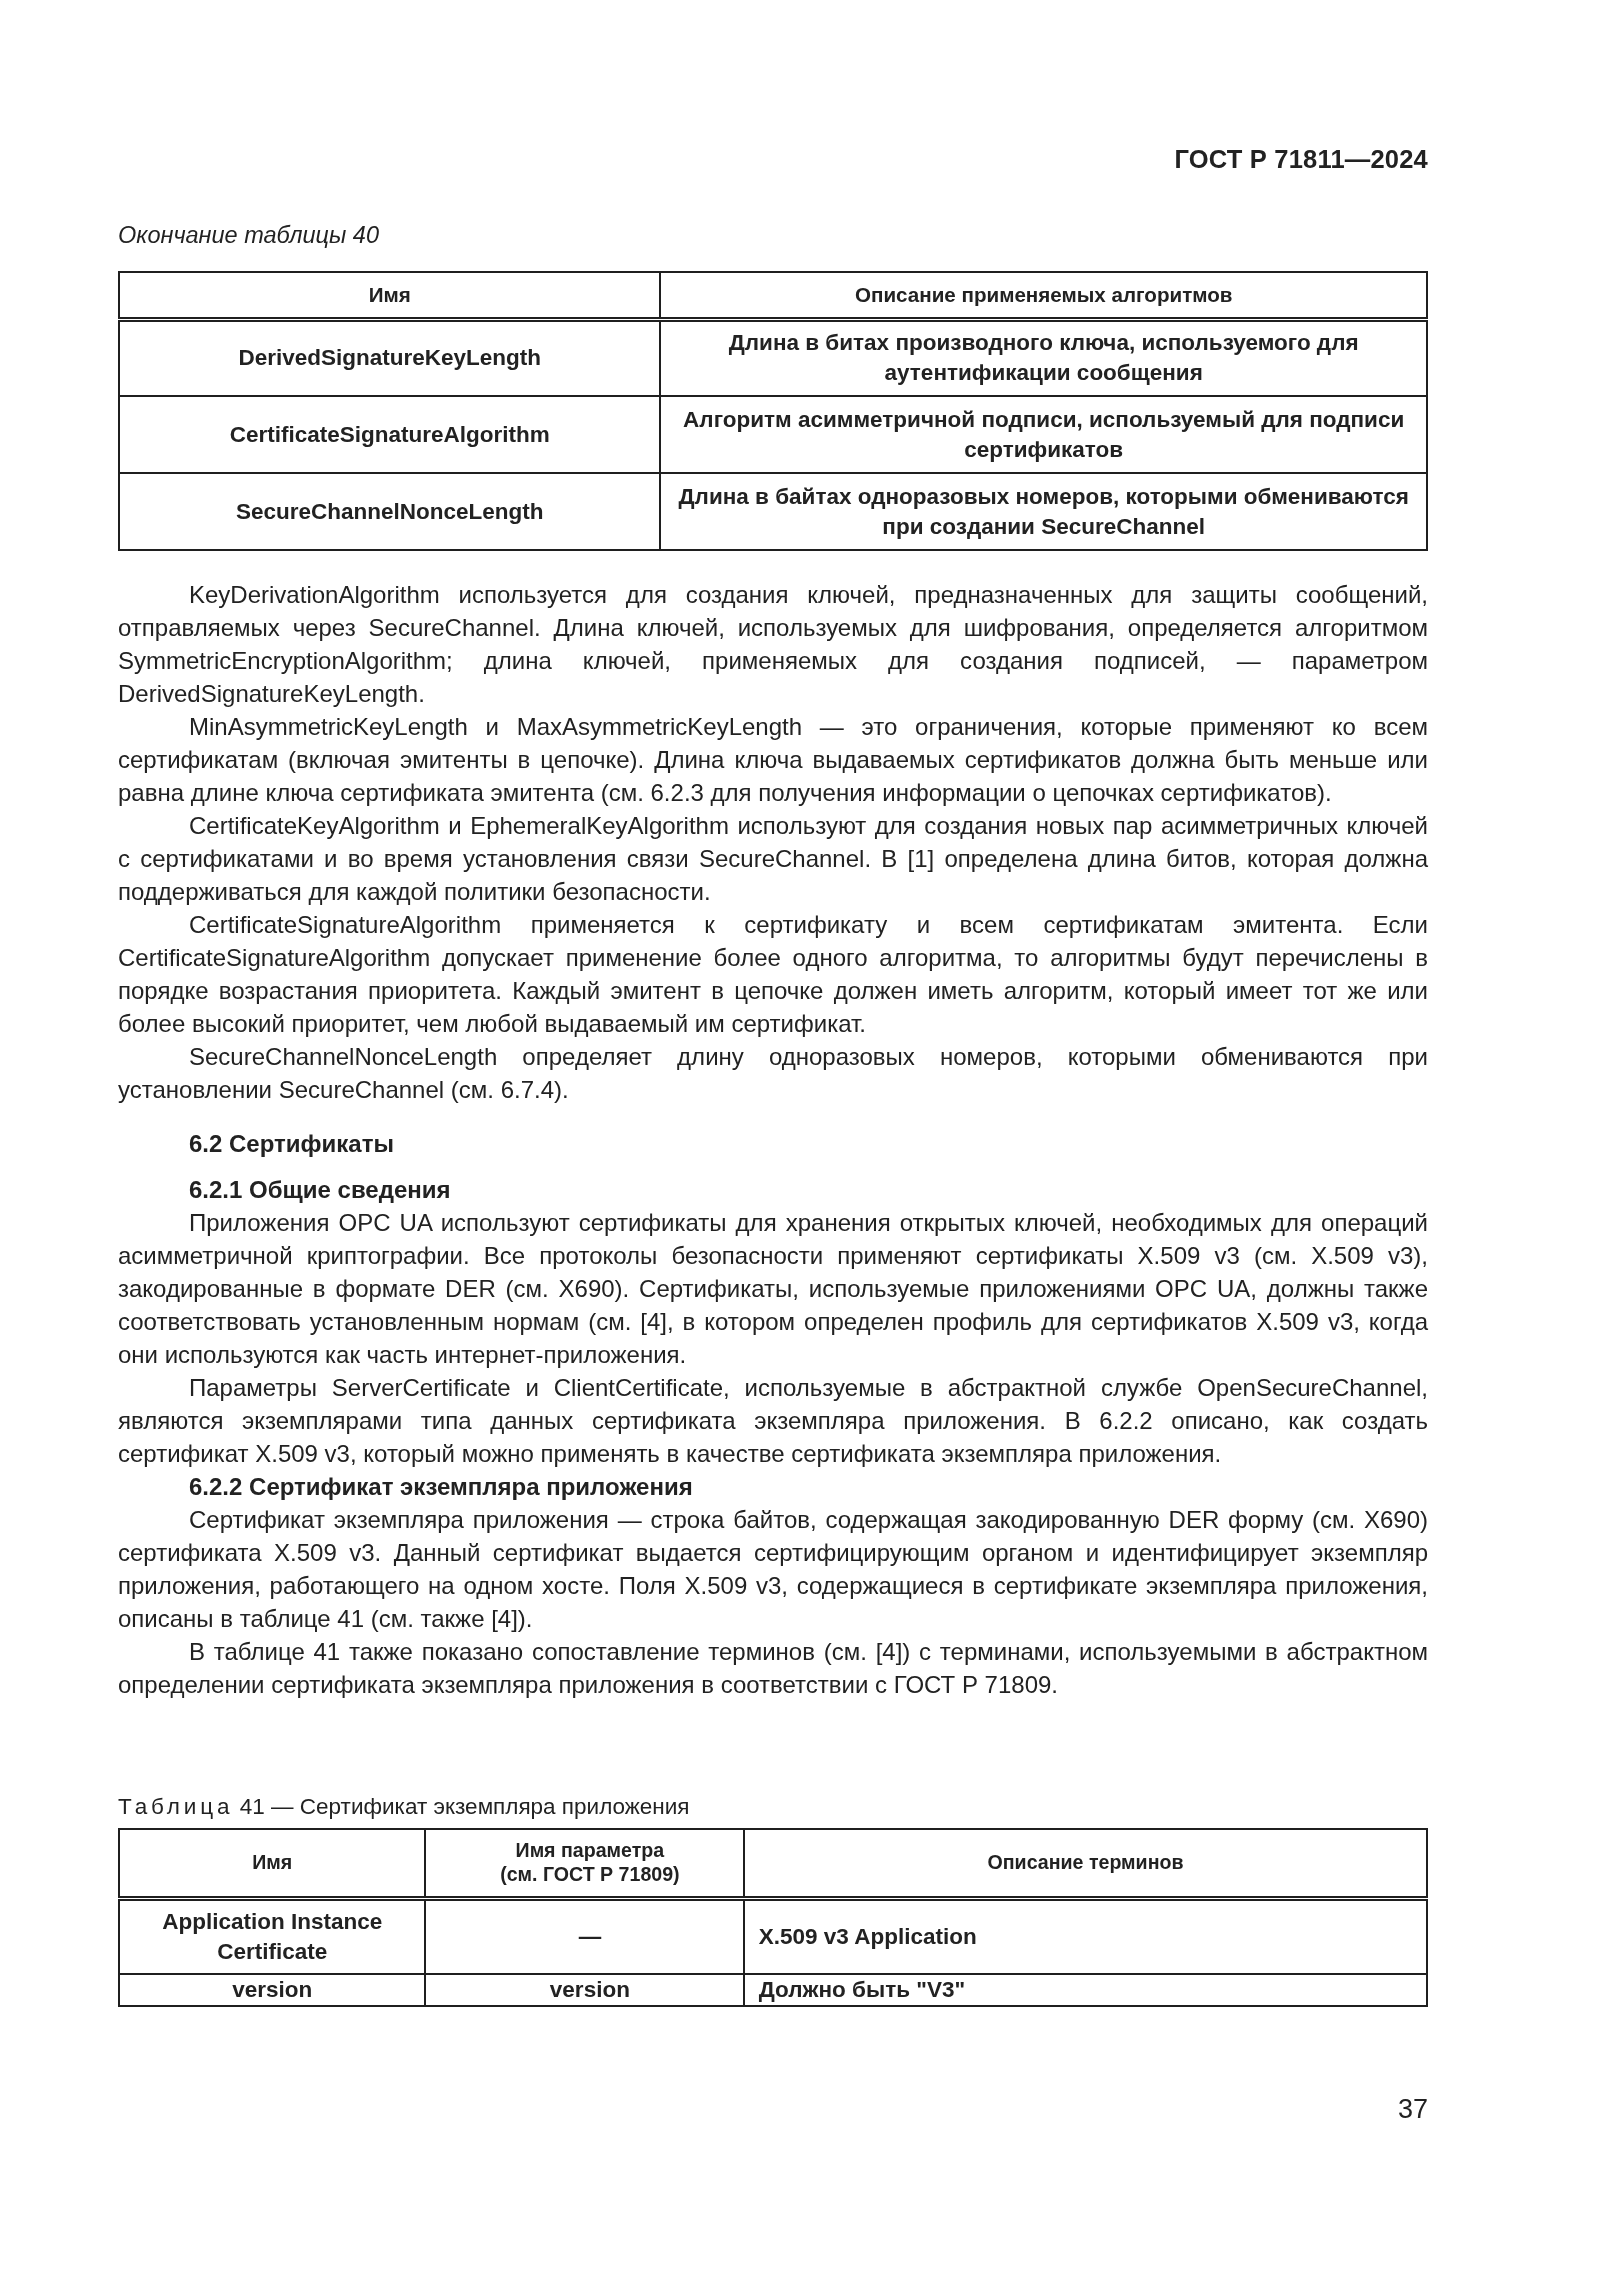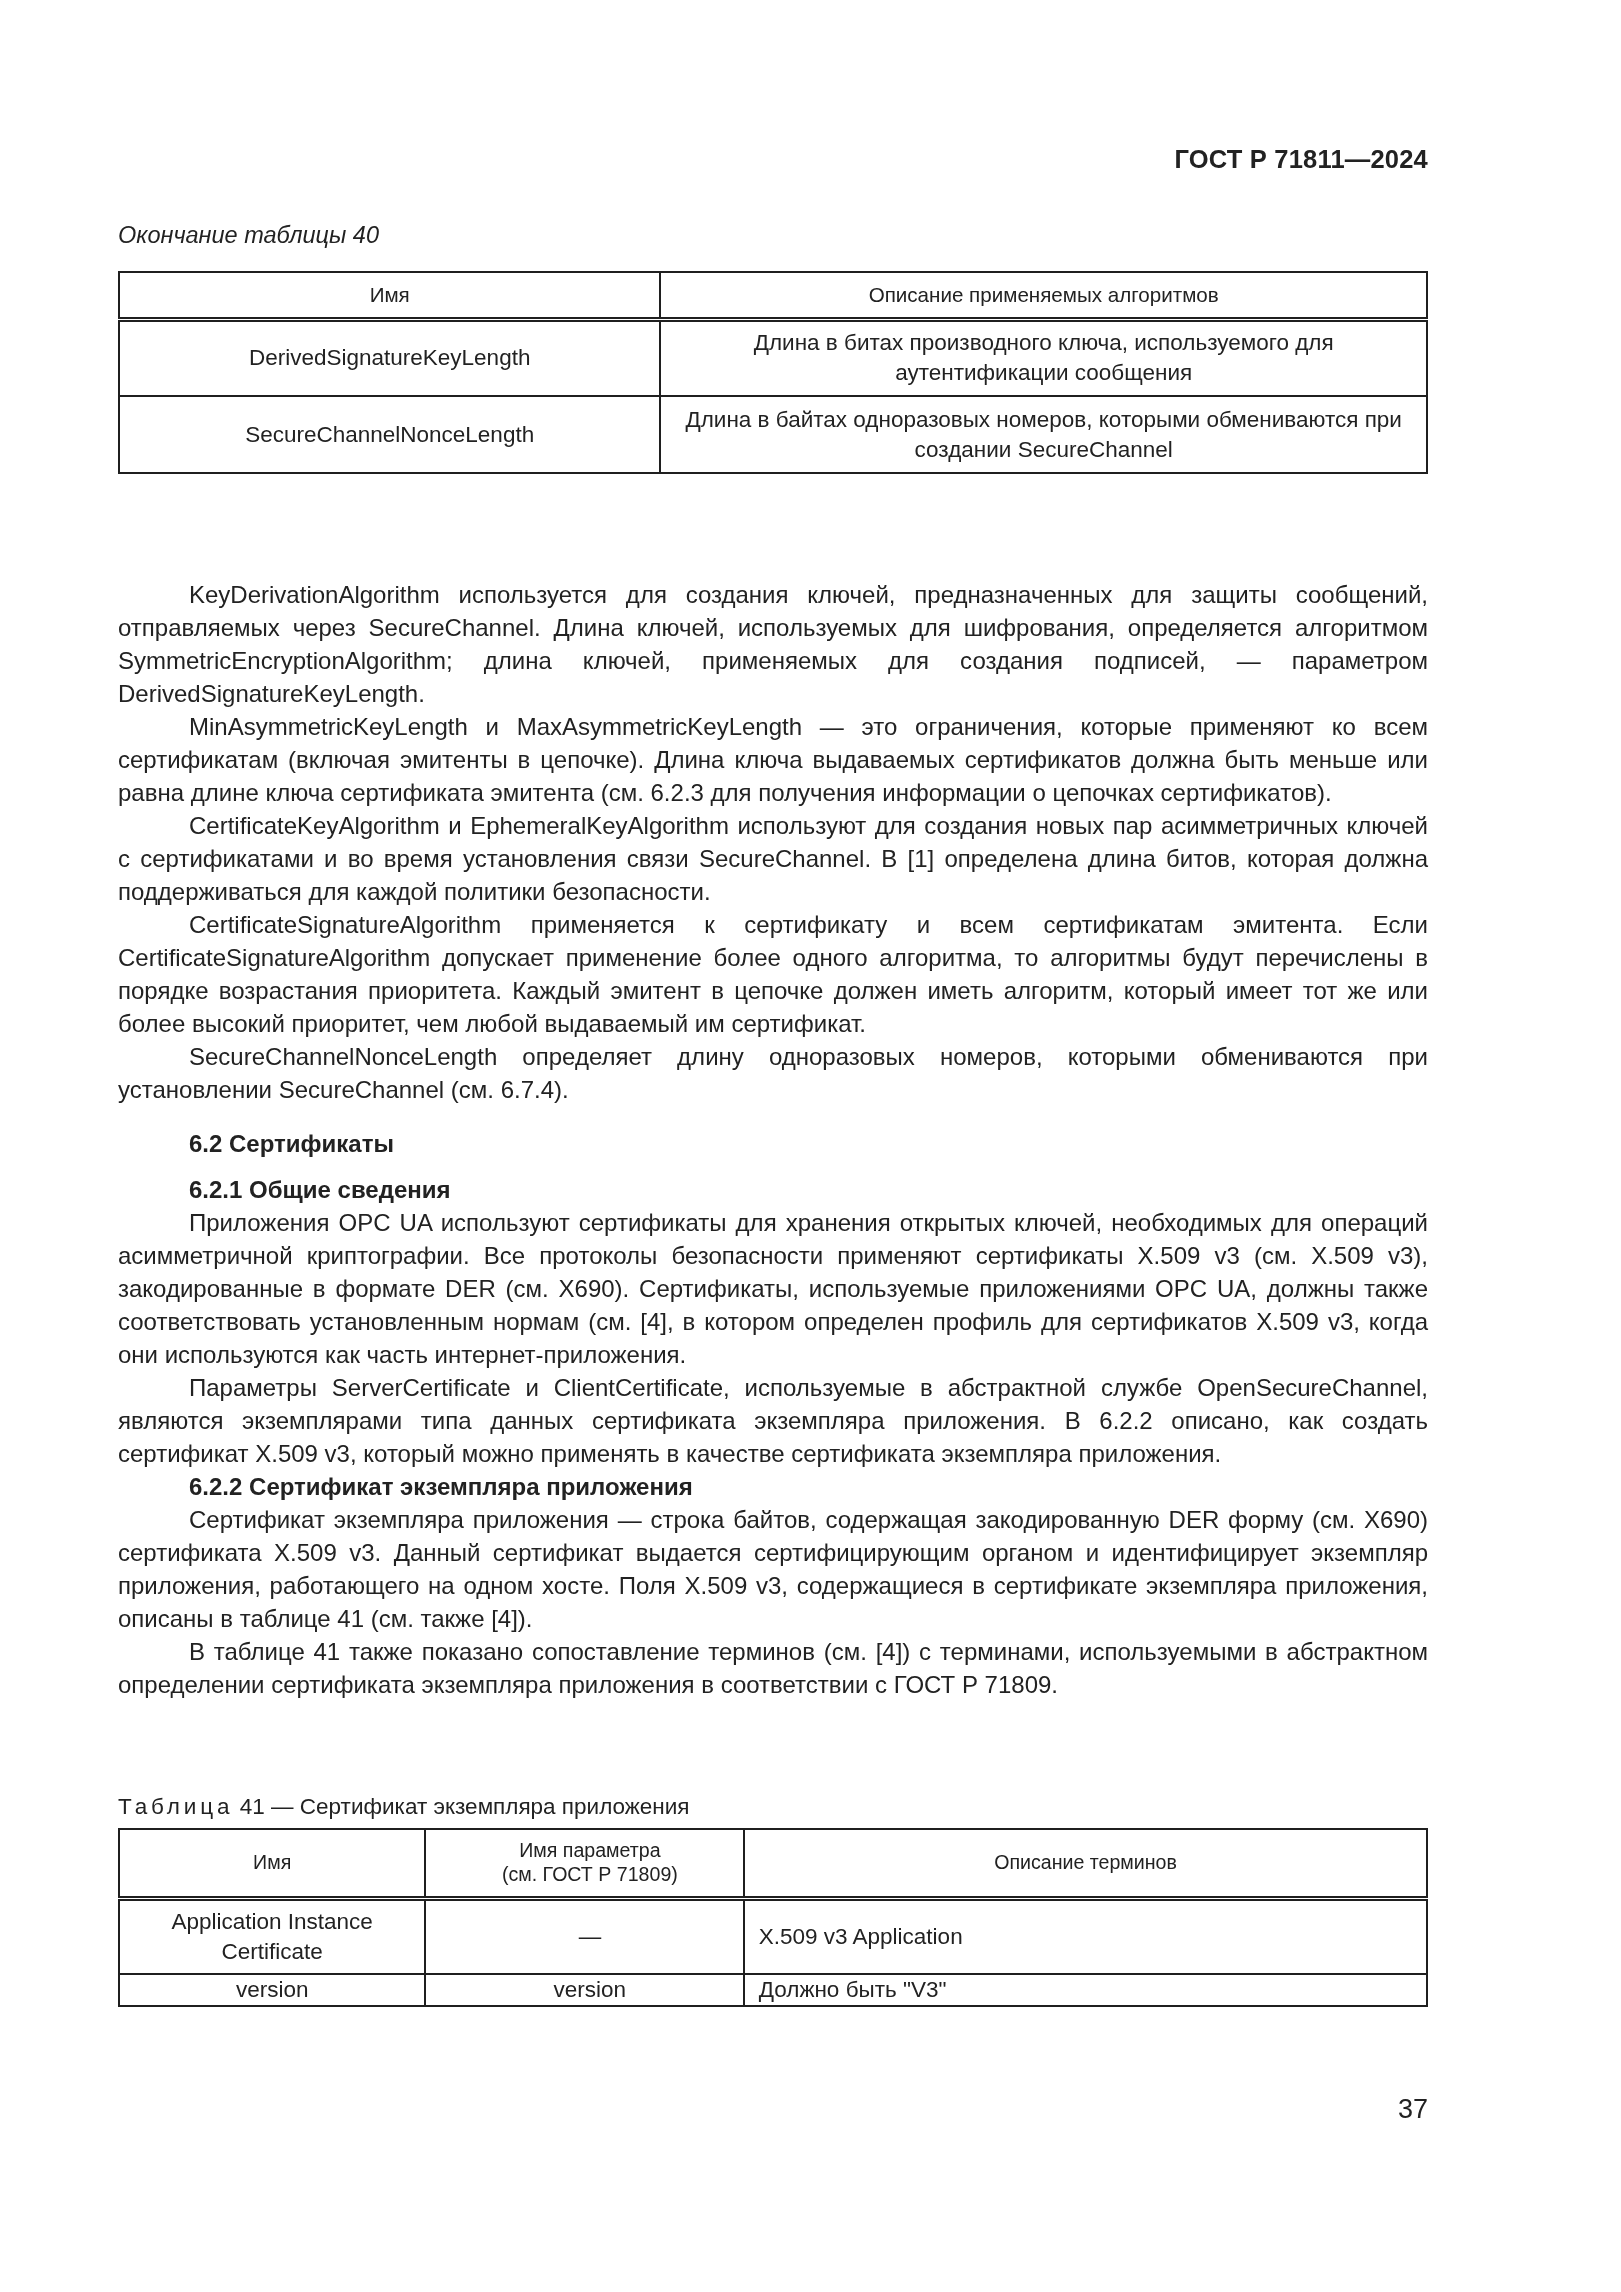--- a/index.html
+++ b/index.html
@@ -17,21 +17,21 @@
     font-style: italic; font-size: 23.5px;
   }
   table.doc-table {
     position: absolute; left: 118px; width: 1310px;
     border-collapse: collapse; border: 2.9px solid #1f1f1f;
     font-size: 22.5px; line-height: 30px;
   }
   table.doc-table td, table.doc-table th {
     border-left: 2px solid #1f1f1f; border-right: 2px solid #1f1f1f;
     border-top: 2.9px solid #1f1f1f; border-bottom: 2.9px solid #1f1f1f;
-    font-weight: normal; padding: 0 13.7px; vertical-align: middle;
+    font-weight: bold; padding: 0 13.7px; vertical-align: middle;
   }
   table.doc-table thead th {
     border-bottom: 5.9px double #1f1f1f;
   }
   #table40 { top: 271px; }
   #table40 thead tr { height: 47px; }
   #table40 tbody tr { height: 77px; }
   #table40 .c1 { width: 512px; text-align: center; }
   #table40 .c2 { text-align: center; }
   #table40 thead th { font-size: 20.6px; }
@@ -80,20 +80,24 @@
       <th class="c1">Имя</th>
       <th class="c2">Описание применяемых алгоритмов</th>
     </tr>
   </thead>
   <tbody>
     <tr>
       <td class="c1">DerivedSignatureKeyLength</td>
       <td class="c2">Длина в битах производного ключа, используемого для аутентификации сообщения</td>
     </tr>
     <tr>
+      <td class="c1">CertificateSignatureAlgorithm</td>
+      <td class="c2">Алгоритм асимметричной подписи, используемый для подписи сертификатов</td>
+    </tr>
+    <tr>
       <td class="c1">SecureChannelNonceLength</td>
       <td class="c2">Длина в байтах одноразовых номеров, которыми обмениваются при создании SecureChannel</td>
     </tr>
   </tbody>
 </table>
 
 <div class="body-text" id="body1">
   <p>KeyDerivationAlgorithm используется для создания ключей, предназначенных для защиты сообщений, отправляемых через SecureChannel. Длина ключей, используемых для шифрования, определяется алгоритмом SymmetricEncryptionAlgorithm; длина ключей, применяемых для создания подписей, — параметром DerivedSignatureKeyLength.</p>
   <p>MinAsymmetricKeyLength и MaxAsymmetricKeyLength — это ограничения, которые применяют ко всем сертификатам (включая эмитенты в цепочке). Длина ключа выдаваемых сертификатов должна быть меньше или равна длине ключа сертификата эмитента (см. 6.2.3 для получения информации о цепочках сертификатов).</p>
   <p>CertificateKeyAlgorithm и EphemeralKeyAlgorithm используют для создания новых пар асимметричных ключей с сертификатами и во время установления связи SecureChannel. В [1] определена длина битов, которая должна поддерживаться для каждой политики безопасности.</p>

